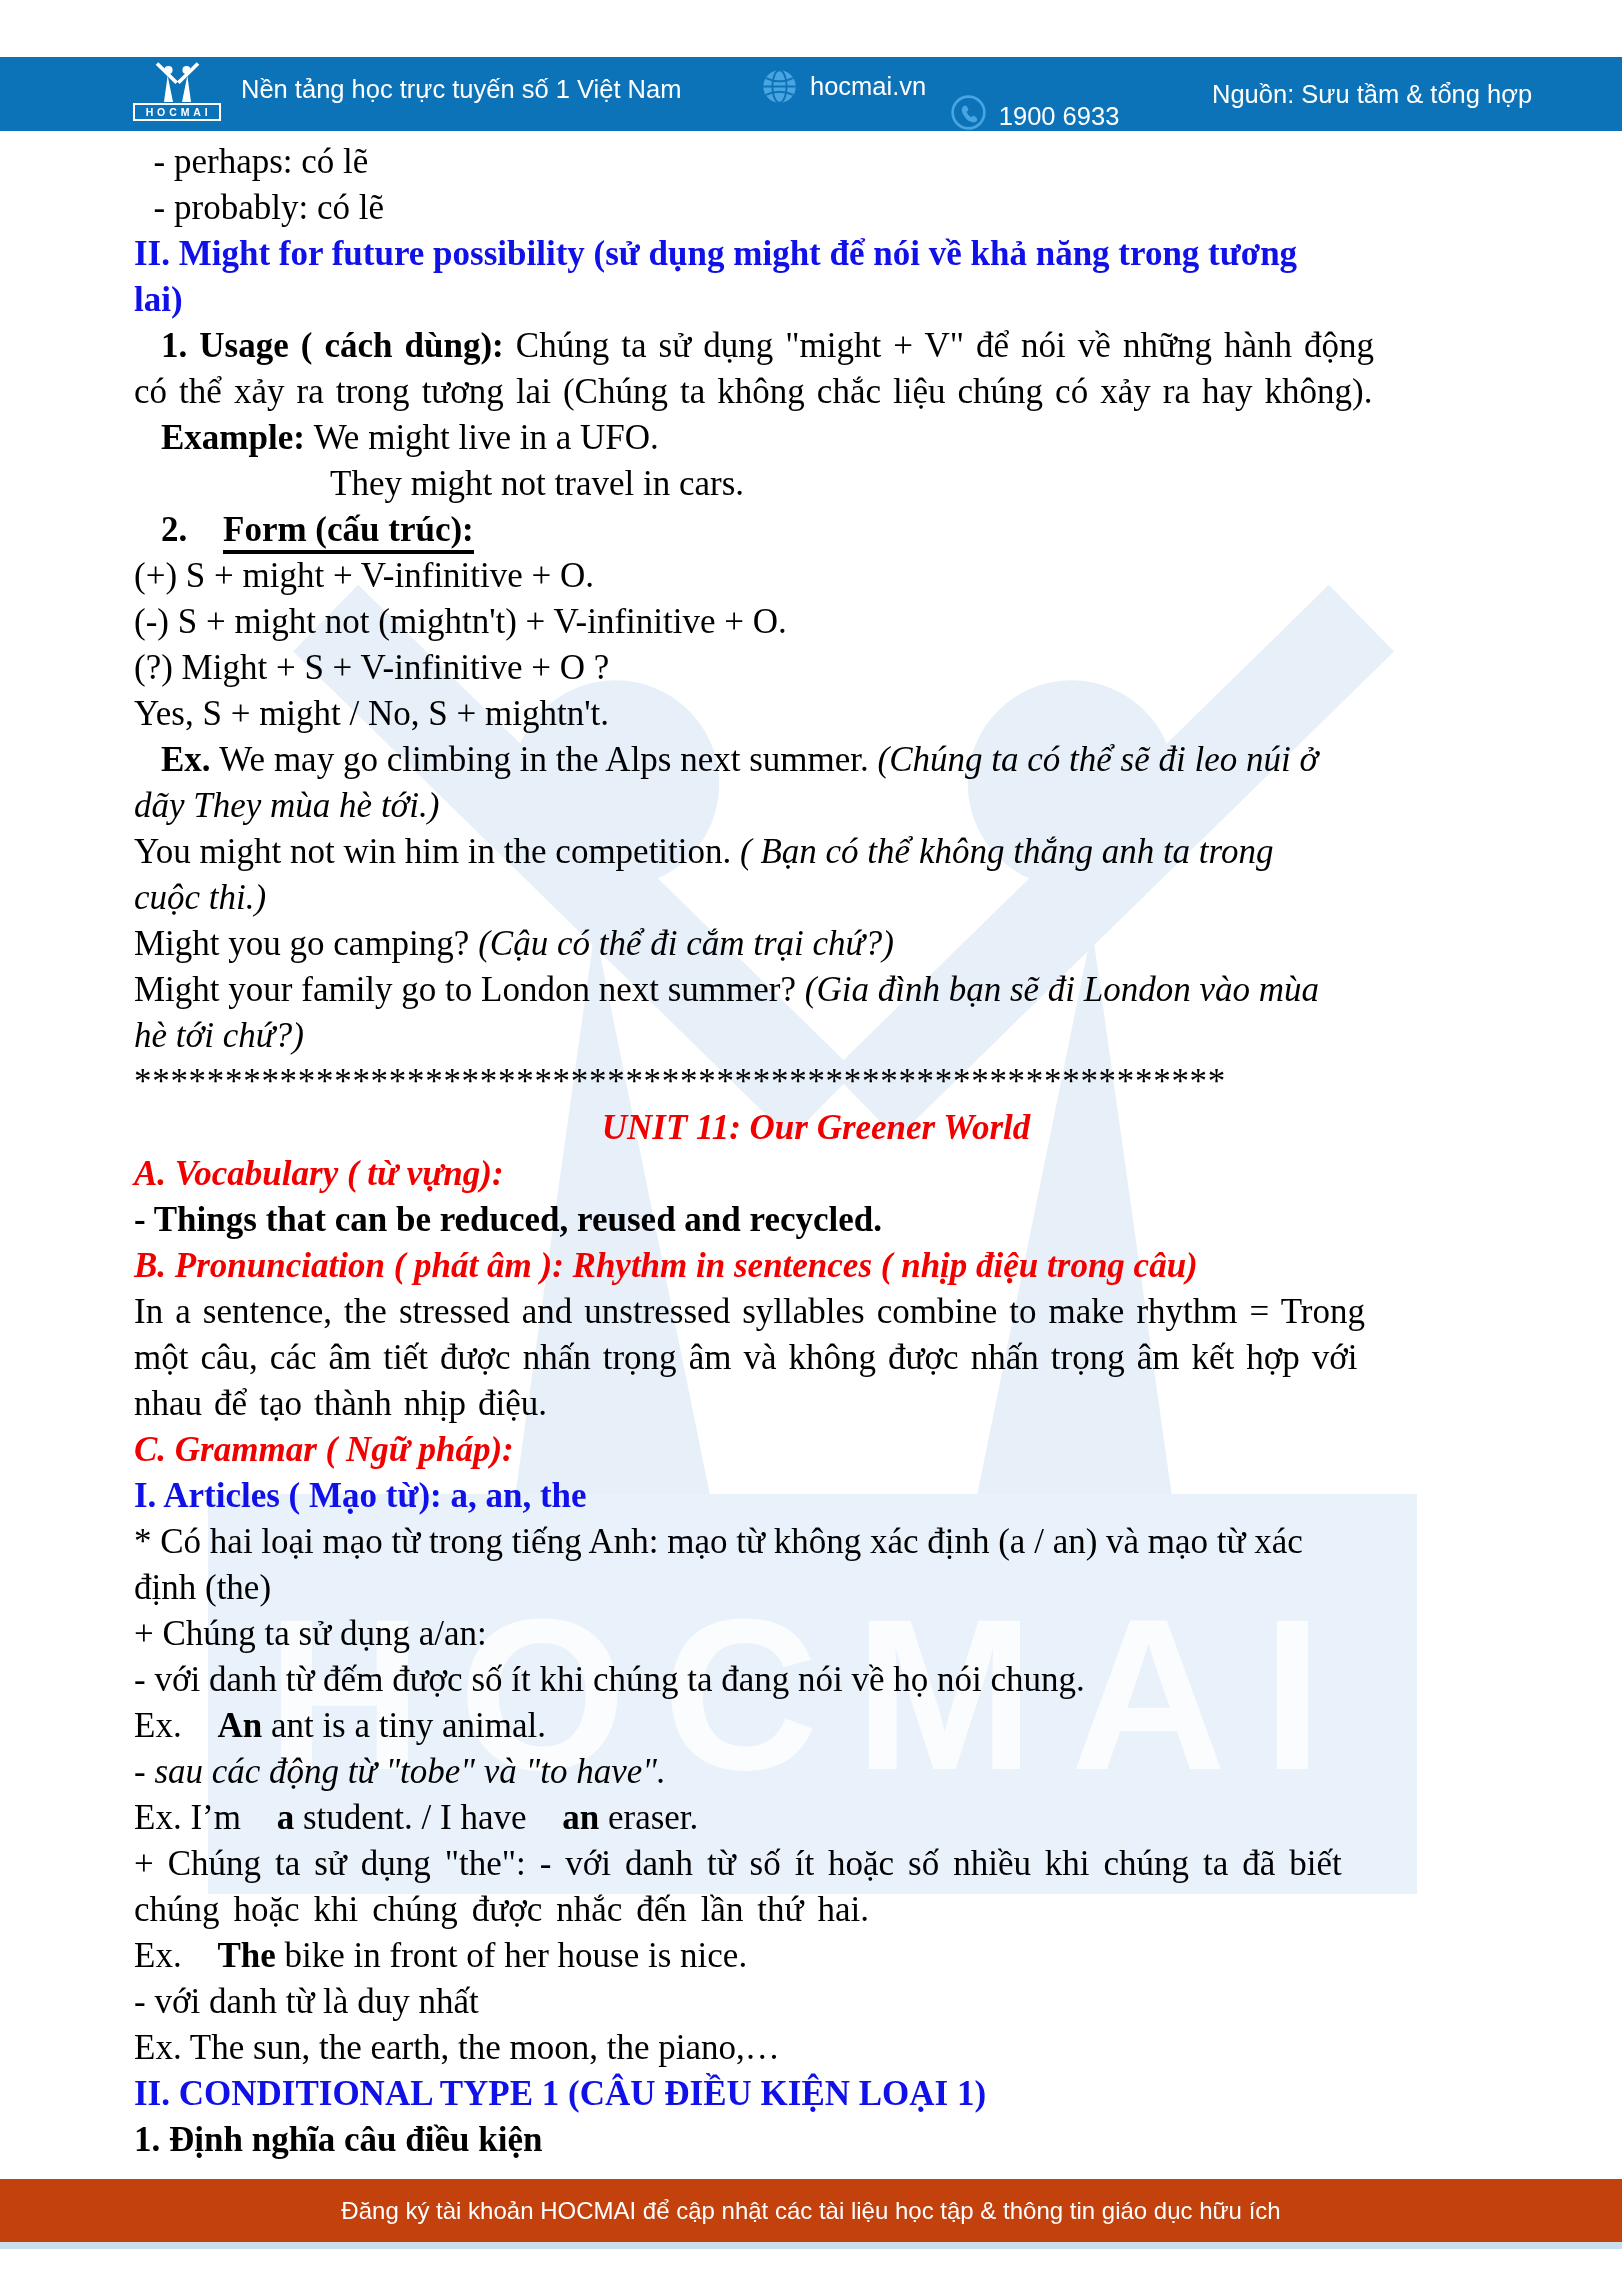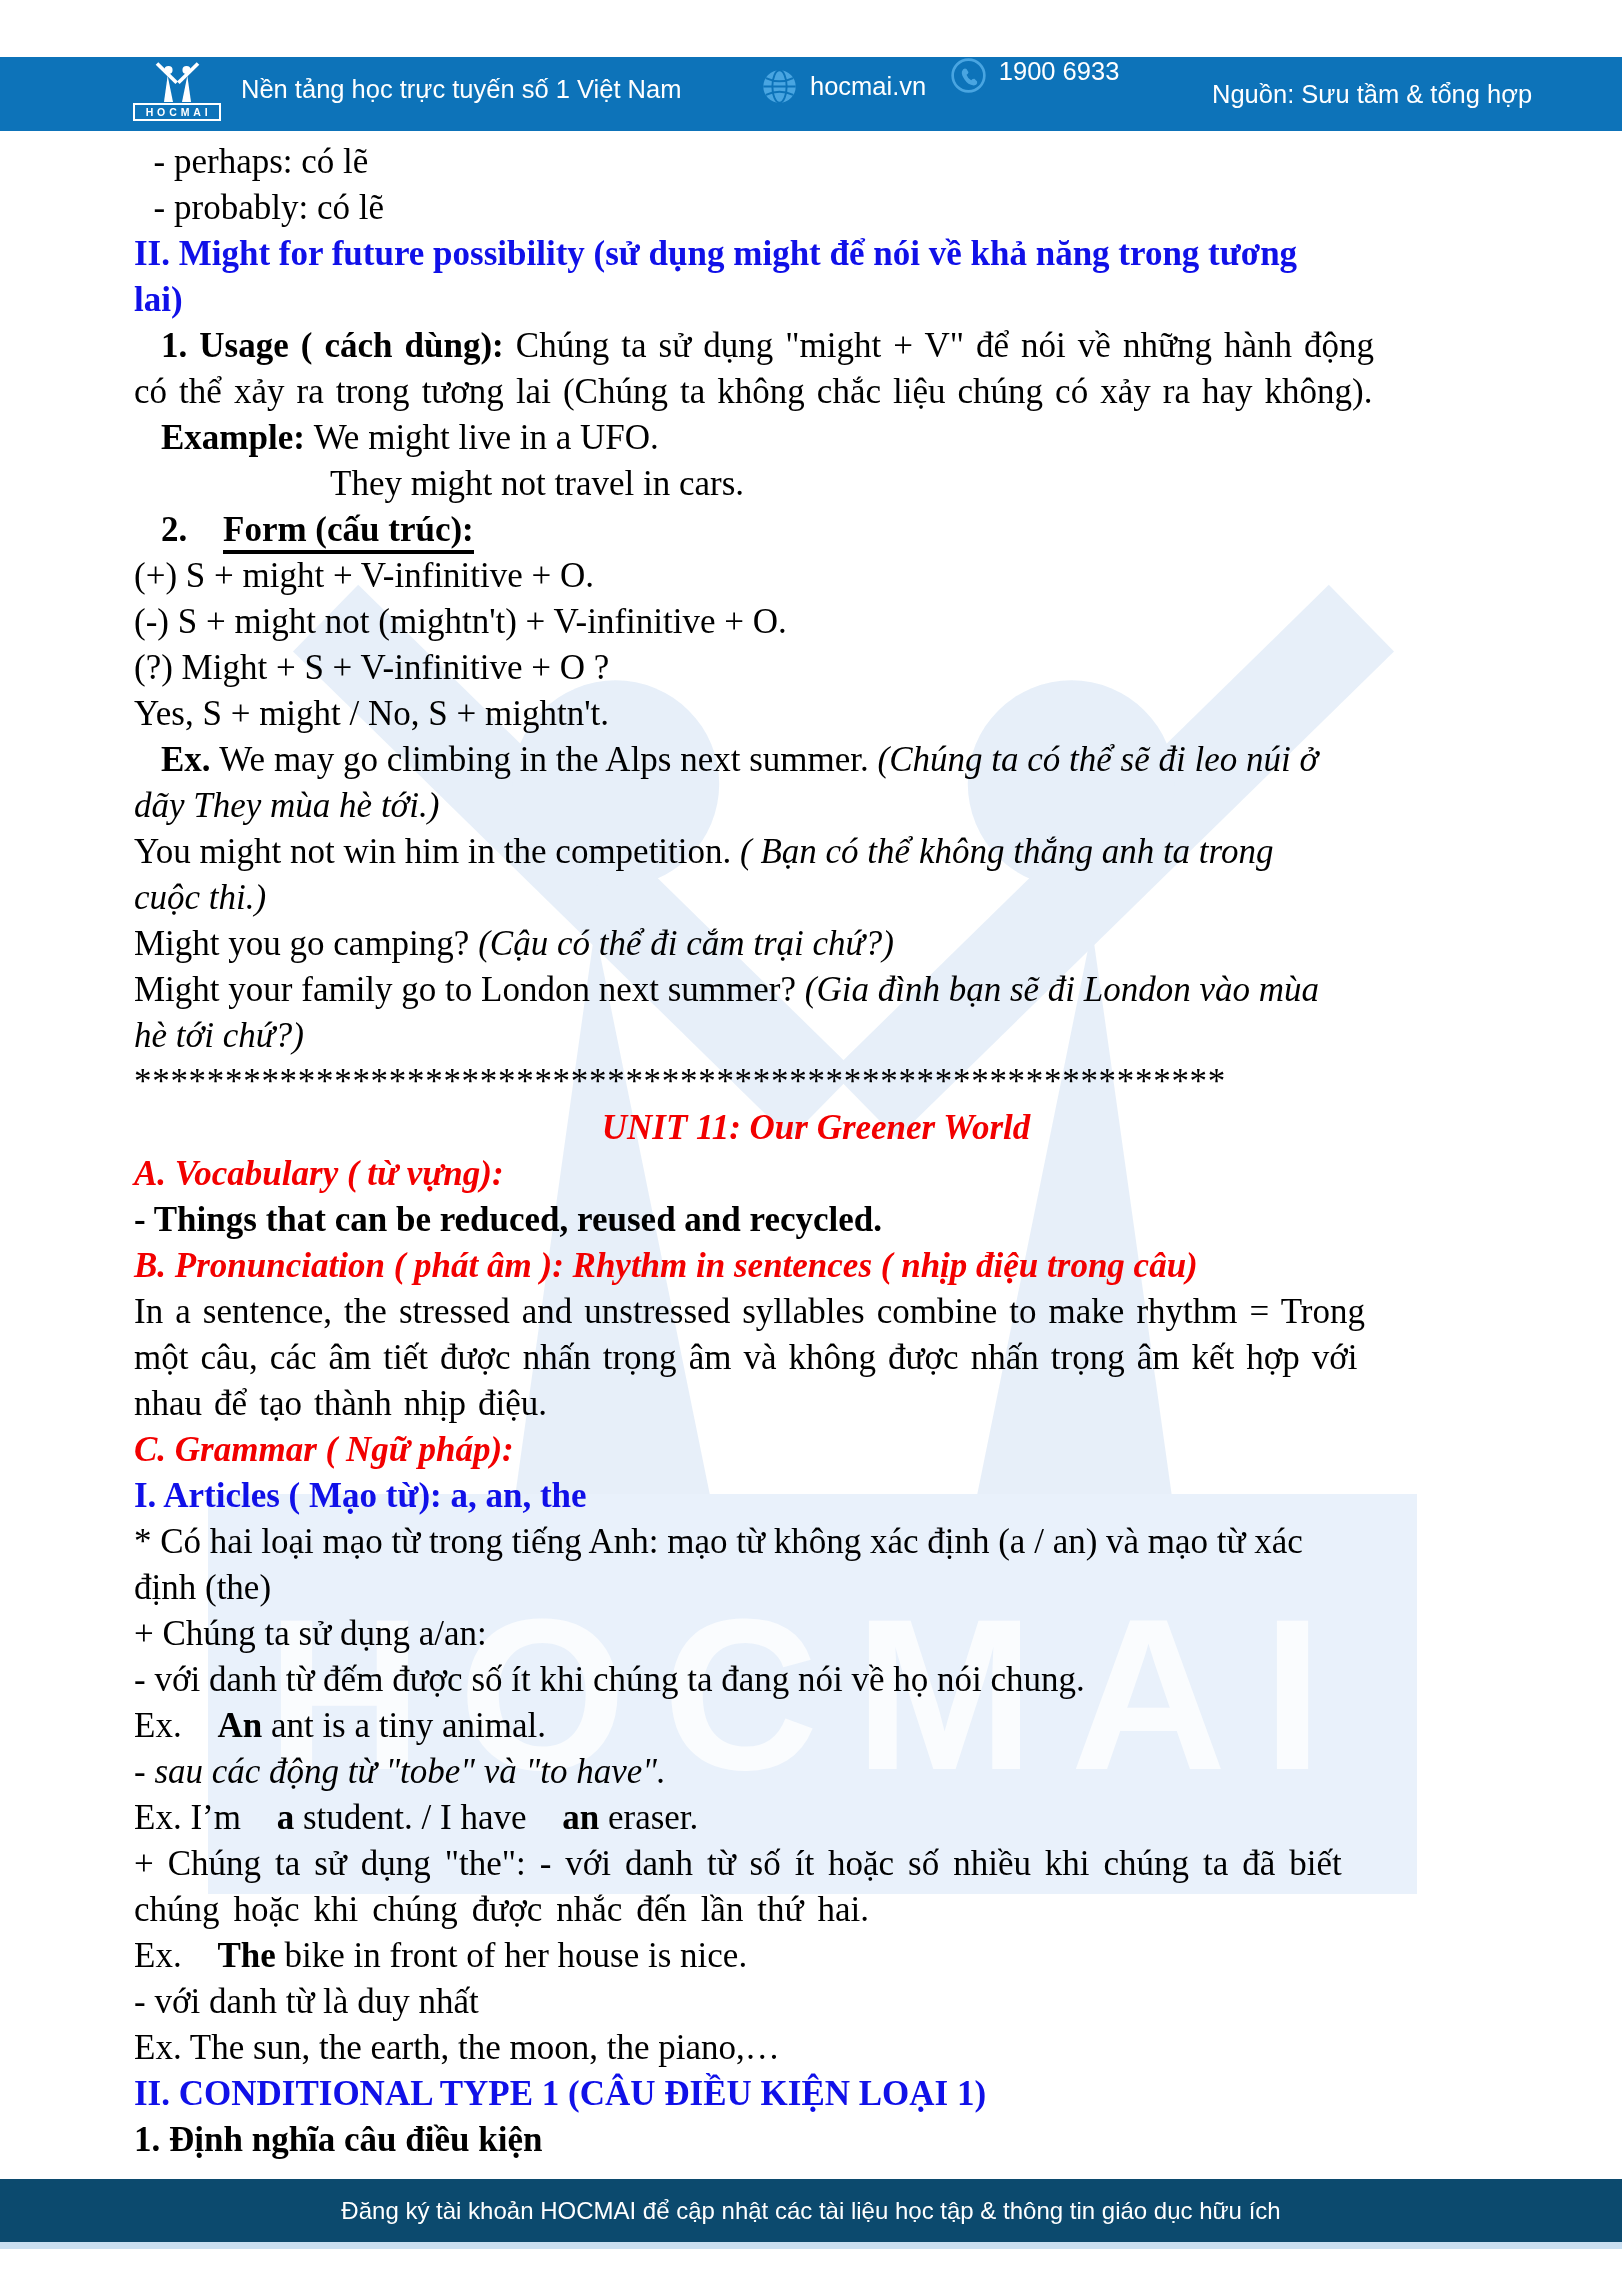--- a/index.html
+++ b/index.html
@@ -1,34 +1,34 @@
 <!DOCTYPE html>
 <html style="font-size:10.5px"><head>
 <meta charset="utf-8">
 <style>
   html,body{margin:0;padding:0;background:#ffffff;}
   .page{position:relative;width:1622px;height:2295px;background:#ffffff;overflow:hidden;
         font-family:"Liberation Serif","DejaVu Serif",serif;}
 
   
   .topbar{position:absolute;left:0;top:57px;width:100%;height:74px;background:#0d73b9;z-index:5;}
-  .botbar{position:absolute;left:0;top:2179px;width:100%;height:63px;background:#0c4a6e;z-index:5;
+  .botbar{position:absolute;left:0;top:2179px;width:100%;height:63px;background:#c2410c;z-index:5;
           display:flex;align-items:center;justify-content:center;}
   .botstrip{position:absolute;left:0;top:2242px;width:100%;height:6.5px;background:#c9dff1;z-index:5;}
   .bar-text{color:#ffffff;font-family:"Liberation Sans","DejaVu Sans",sans-serif;font-size:25.5px;}
   .footer-text{font-size:24px;}
 
   .logo{position:absolute;left:128px;top:3.9px;width:98px;text-align:center;}
   .logo svg{display:block;margin:0 auto;}
   .brandbox{margin:1.3px auto 0 auto;width:80px;border:2px solid #ffffff;color:#ffffff;
             font-family:"Liberation Sans","DejaVu Sans",sans-serif;font-weight:bold;
             font-size:10.5px;letter-spacing:3.9px;padding:0.7px 0 0.7px 3.3px;}
   .tagline{position:absolute;left:241px;top:0;height:64px;display:flex;align-items:center;}
   .site{position:absolute;left:762px;top:0;height:58px;display:flex;align-items:center;gap:13px;}
-  .phone{position:absolute;left:950px;top:0;height:74px;display:flex;align-items:flex-start;gap:11.8px;}
+  .phone{position:absolute;left:950px;top:0;height:74px;display:flex;align-items:flex-end;gap:11.8px;}
   .source{position:absolute;left:1212px;top:0;height:74px;display:flex;align-items:center;}
 
   
   .wm-figure{position:absolute;left:222px;top:556px;width:1243px;z-index:0;opacity:.75;}
   .wm-band{position:absolute;left:208px;top:1494px;width:1209px;height:400px;background:#e9f1fb;
            z-index:0;display:flex;align-items:center;justify-content:center;overflow:hidden;}
   .wm-word{font-family:"Liberation Sans","DejaVu Sans",sans-serif;font-weight:bold;
            font-size:216px;letter-spacing:36px;color:#fafcfe;white-space:nowrap;}
 
   

